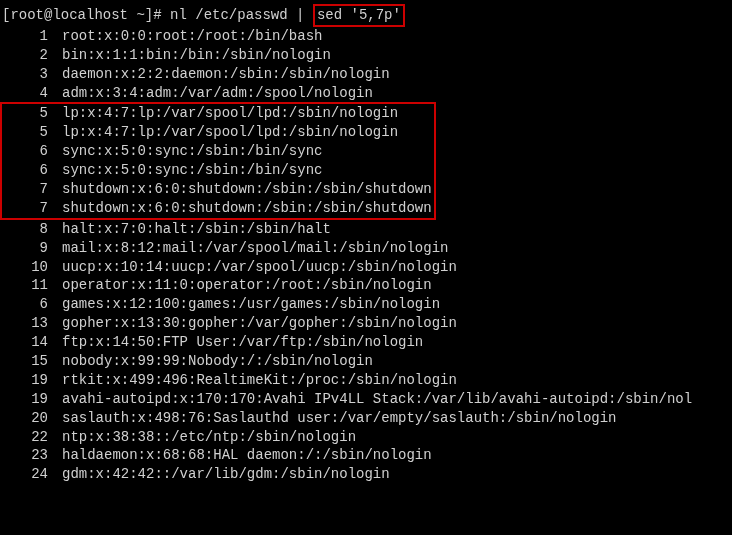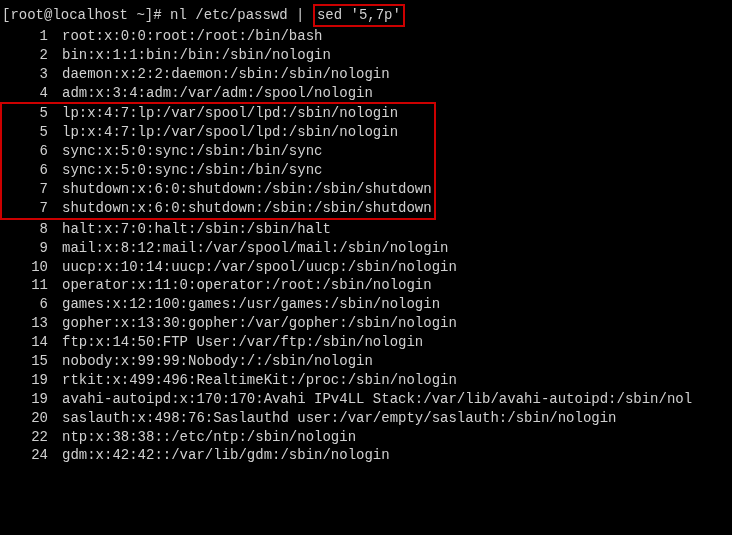--- a/index.html
+++ b/index.html
@@ -58,16 +58,17 @@
       <div><span class="ln">10</span><span>uucp:x:10:14:uucp:/var/spool/uucp:/sbin/nologin</span></div>
       <div><span class="ln">11</span><span>operator:x:11:0:operator:/root:/sbin/nologin</span></div>
       <div><span class="ln">6</span><span>games:x:12:100:games:/usr/games:/sbin/nologin</span></div>
       <div><span class="ln">13</span><span>gopher:x:13:30:gopher:/var/gopher:/sbin/nologin</span></div>
       <div><span class="ln">14</span><span>ftp:x:14:50:FTP User:/var/ftp:/sbin/nologin</span></div>
       <div><span class="ln">15</span><span>nobody:x:99:99:Nobody:/:/sbin/nologin</span></div>
       <div><span class="ln">19</span><span>rtkit:x:499:496:RealtimeKit:/proc:/sbin/nologin</span></div>
       <div><span class="ln">19</span><span>avahi-autoipd:x:170:170:Avahi IPv4LL Stack:/var/lib/avahi-autoipd:/sbin/nol</span></div>
       <div><span class="ln">20</span><span>saslauth:x:498:76:Saslauthd user:/var/empty/saslauth:/sbin/nologin</span></div>
       <div><span class="ln">22</span><span>ntp:x:38:38::/etc/ntp:/sbin/nologin</span></div>
+      <div><span class="ln">23</span><span>haldaemon:x:68:68:HAL daemon:/:/sbin/nologin</span></div>
       <div><span class="ln">24</span><span>gdm:x:42:42::/var/lib/gdm:/sbin/nologin</span></div>
     </div>
 
 </div>
 
 </body></html>

